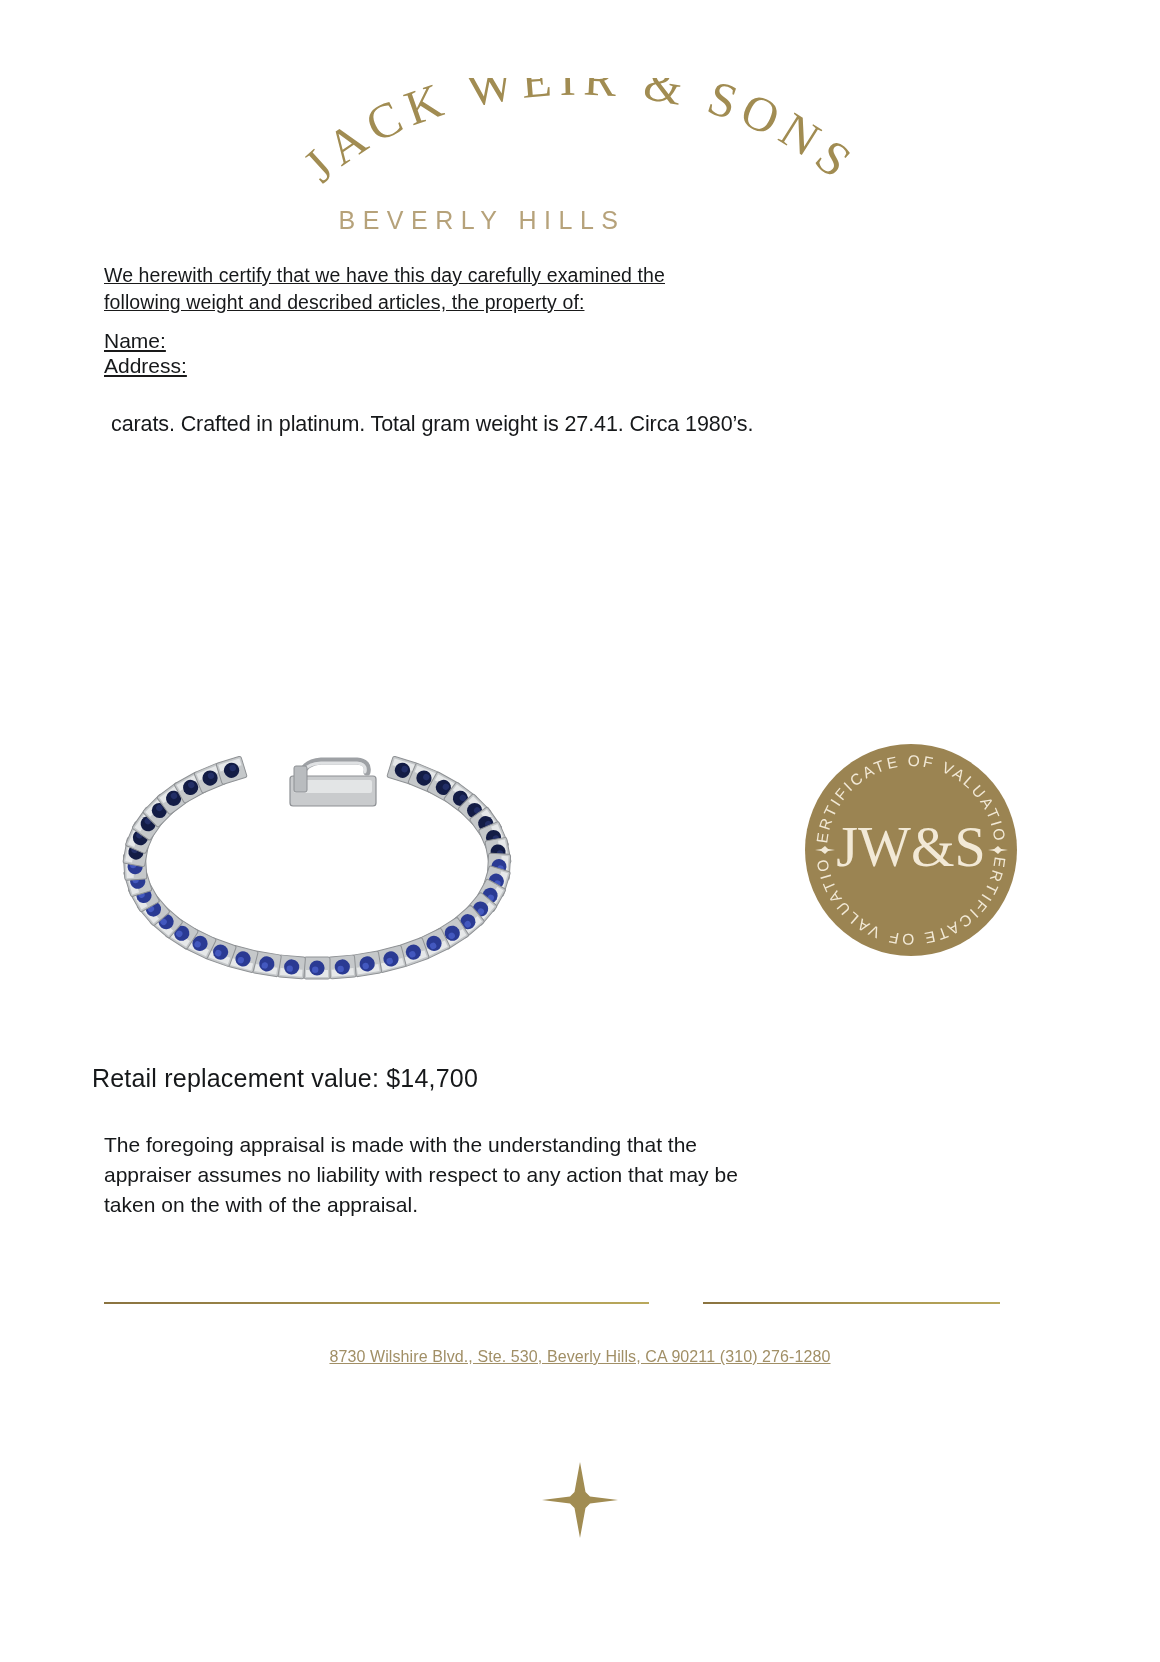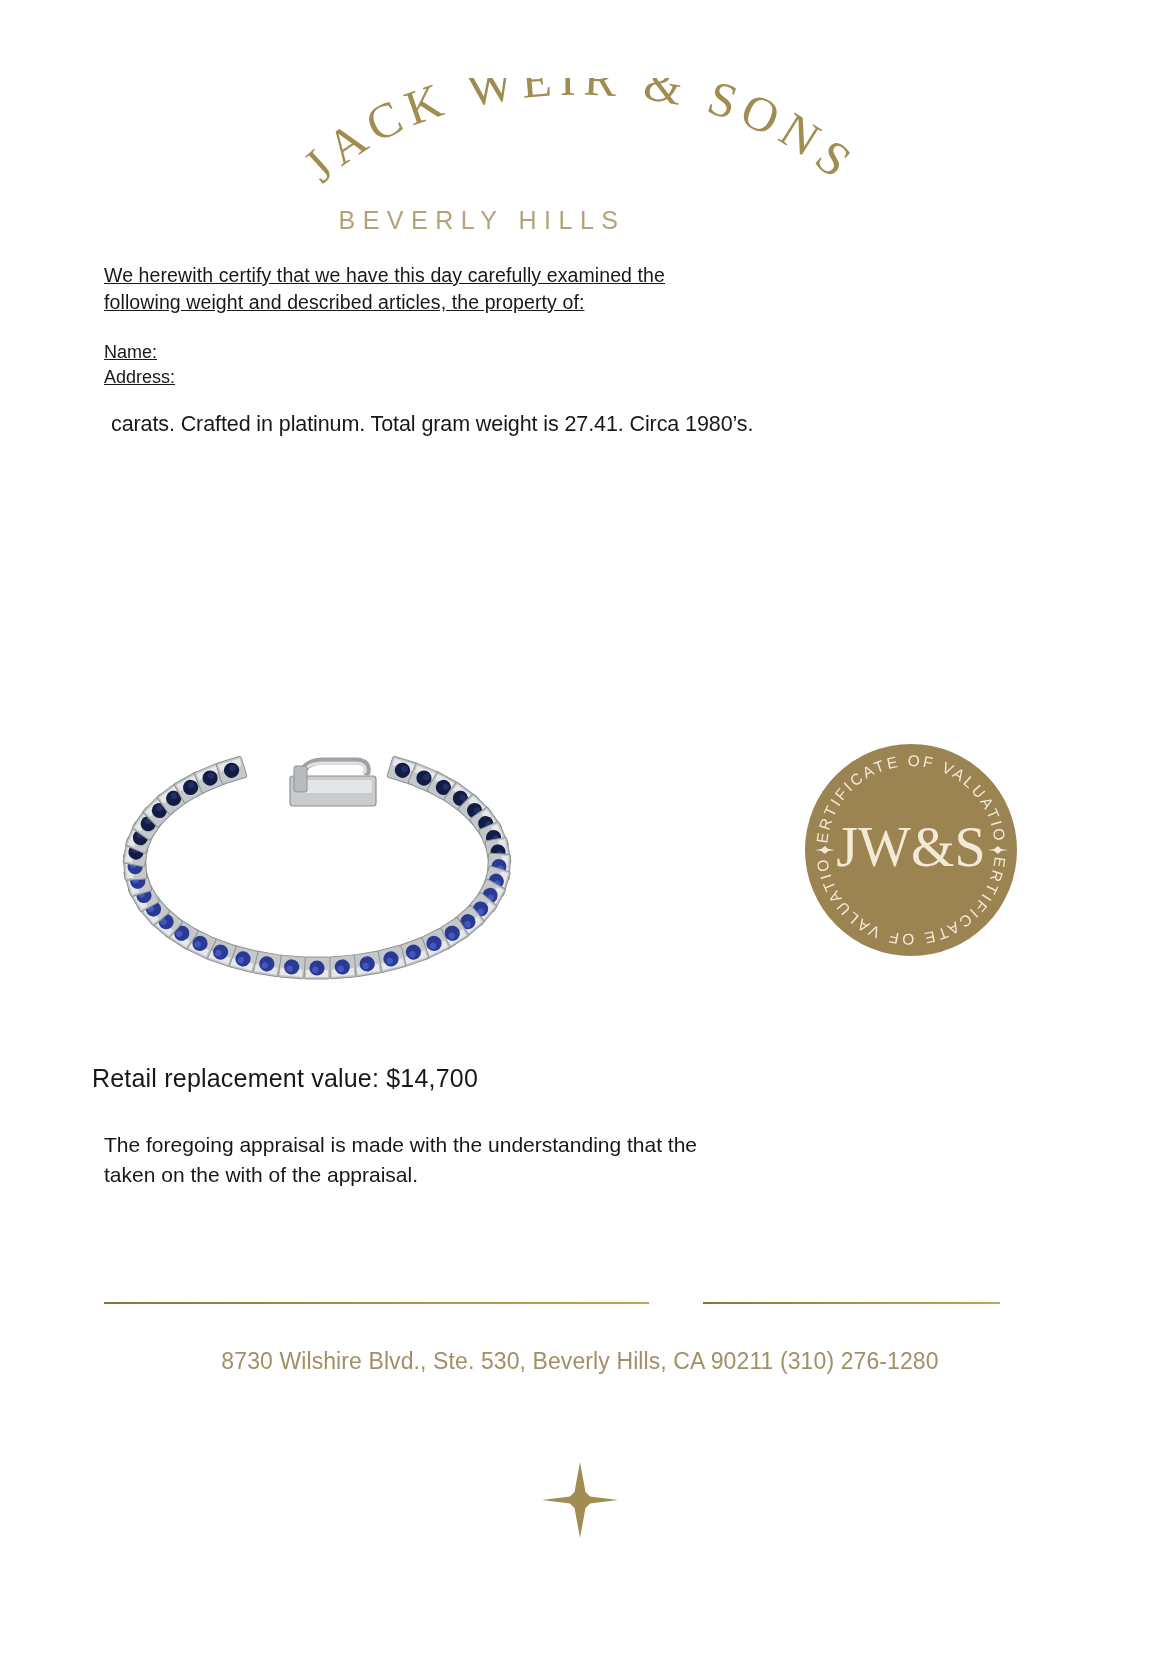--- a/index.html
+++ b/index.html
@@ -51,22 +51,22 @@
   }
   .intro {
     font-size: 19.5px;
     line-height: 27px;
     color: #16181a;
     letter-spacing: 0.1px;
   }
   .intro div { white-space: nowrap; }
 
   .namefields {
-    margin-top: 24px;
-    font-size: 18px;
+    margin-top: 12px;
+    font-size: 21px;
     line-height: 25px;
     color: #16181a;
   }
 
   .description {
     position: absolute;
     left: 7px;
     top: 148px;
     width: 912px;
     font-size: 21.5px;
@@ -123,23 +123,24 @@
   .sig-rule.left { left: 104px; width: 545px; }
   .sig-rule.right { left: 703px; width: 297px; }
 
   
   .footer-address {
     position: absolute;
     left: 0;
     top: 1348px;
     width: 1160px;
     text-align: center;
-    font-size: 23px;
+    font-size: 16px;
     color: #a18f66;
     letter-spacing: 0.1px;
+    text-decoration: underline;
   }
 
   
   .star-ornament {
     position: absolute;
     left: 530px;
     top: 1450px;
     width: 100px;
     height: 100px;
   }
@@ -446,20 +447,21 @@
     <path d="M 190,108 L 195,104 L 199,108 L 195,112 Z"></path>
     <path d="M 185,108 L 195,106.6 L 205,108 L 195,109.4 Z"></path>
   </g>
   <text x="108" y="124" text-anchor="middle" font-family="'Liberation Serif', serif" font-size="56" letter-spacing="0" id="sealMonogram" fill="#f2e9d6">JW&amp;S</text>
 </svg>
 
 <div class="retail-line">Retail replacement value: $14,700</div>
 
 <div class="disclaimer">
   <div>The foregoing appraisal is made with the understanding that the</div>
+  <div>appraiser assumes no liability with respect to any action that may be</div>
   <div>taken on the with of the appraisal.</div>
 </div>
 
 <div class="sig-rule left"></div>
 <div class="sig-rule right"></div>
 
 <div class="footer-address">8730 Wilshire Blvd., Ste. 530, Beverly Hills, CA 90211 (310) 276-1280</div>
 
 <svg class="star-ornament" viewBox="0 0 100 100">
   <g fill="#a18c52">

